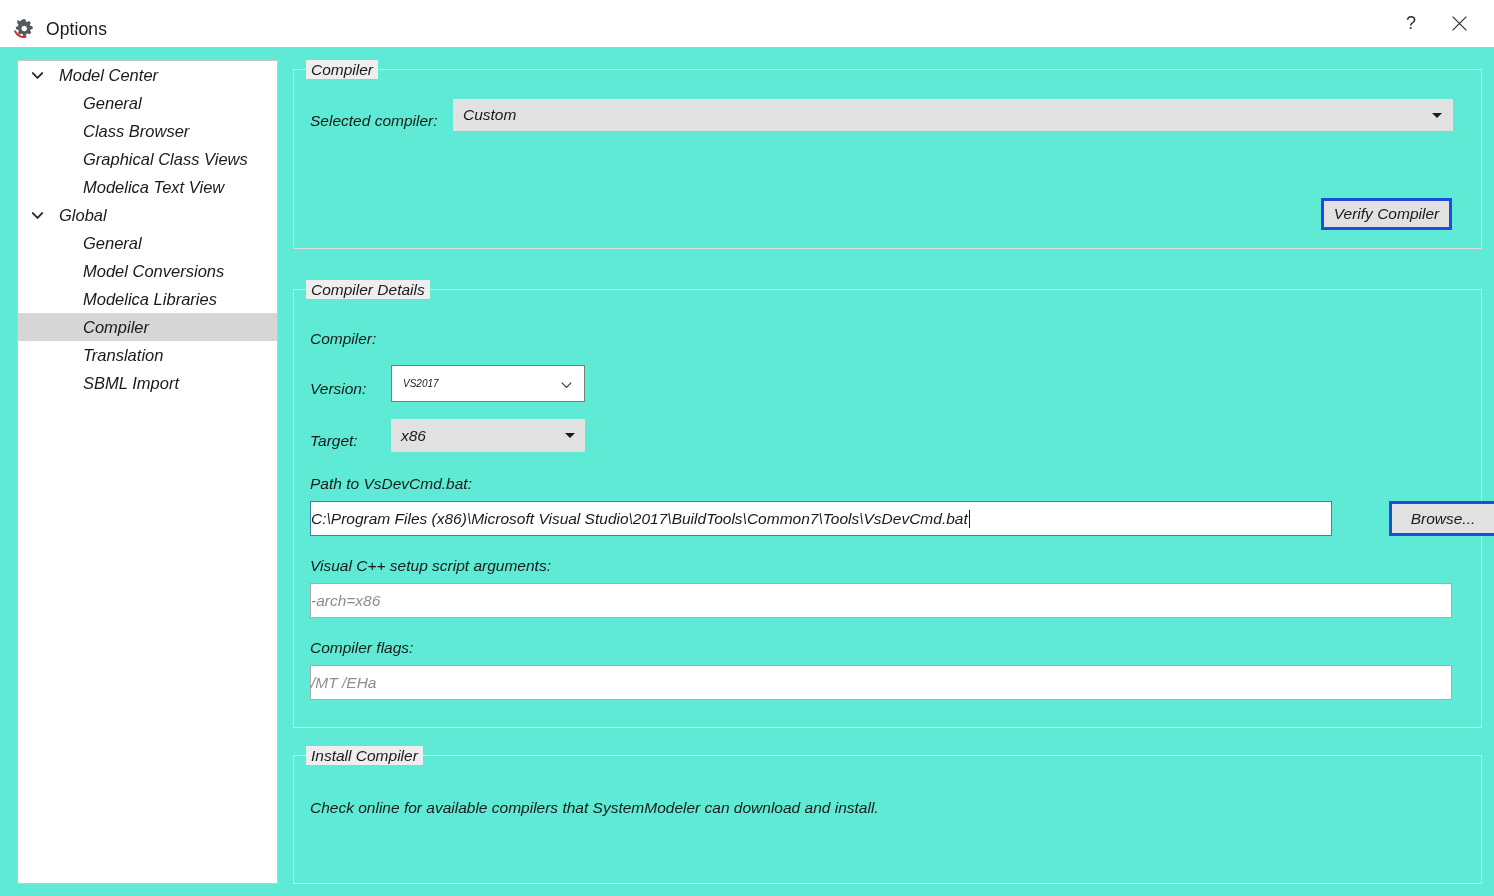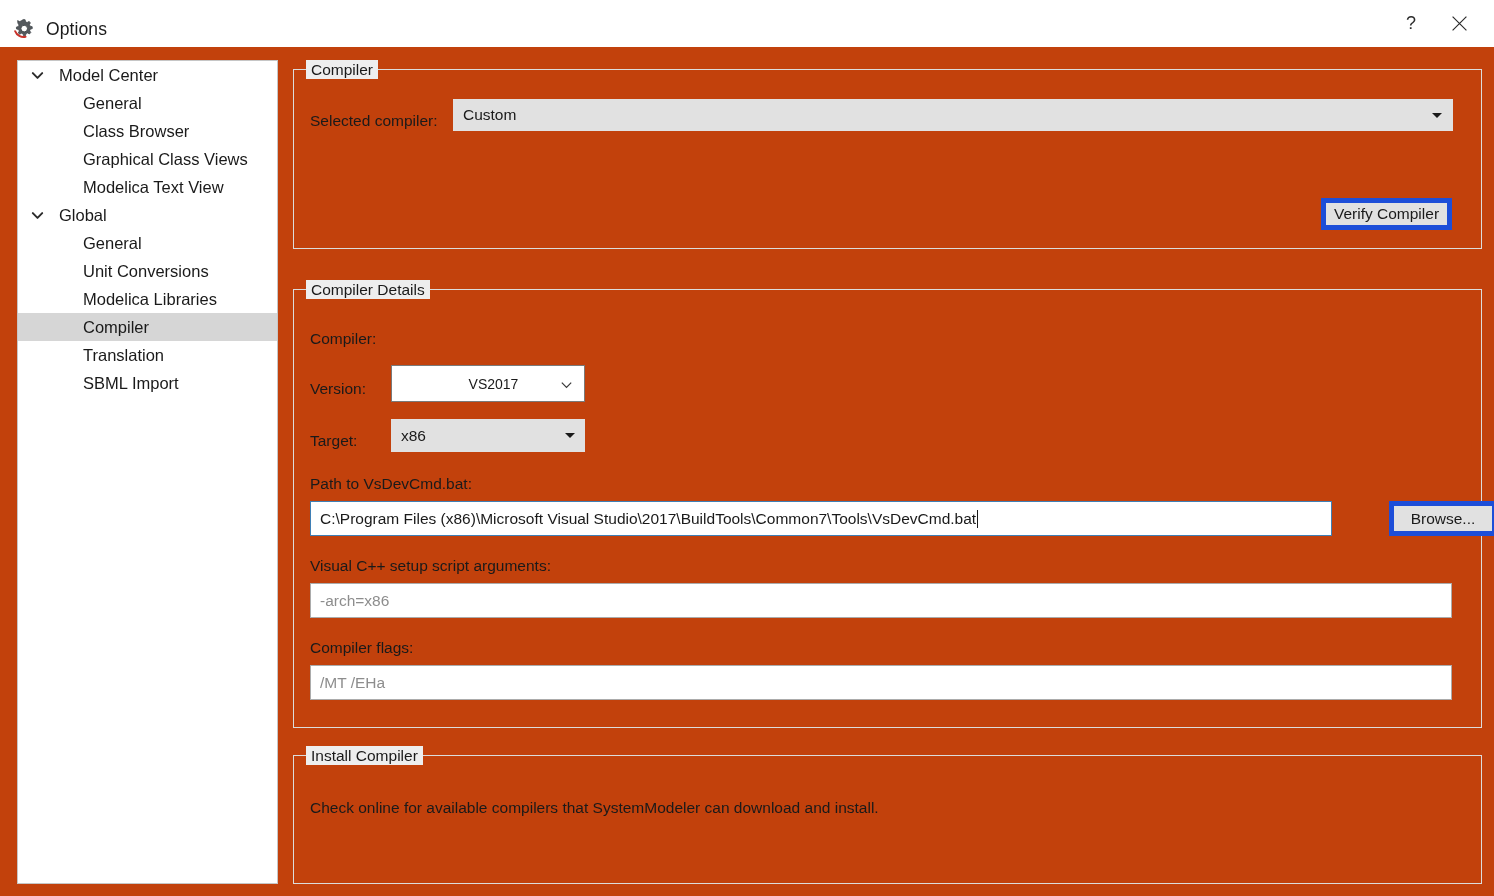--- a/index.html
+++ b/index.html
@@ -31,21 +31,22 @@
   }
   #help-button { right: 60px; }
   #close-button { right: 12px; }
   #help-button span { font-size: 18px; color: #2b2b2b; }
   .xglyph { width: 17px; height: 17px; display: block; }
 
   
   #content {
     position: absolute; left: 0; top: 47px;
     width: 1494px; height: 849px;
-    background: #c2410c;
+    background: #5eead4;
+    font-style: italic;
   }
 
   
   #sidebar {
     position: absolute; left: 17px; top: 13px;
     width: 261px; height: 824px;
     background: #ffffff;
     border: 1px solid #c6c6c6;
     overflow: hidden;
   }
@@ -98,44 +99,43 @@
     border-left: 5px solid transparent;
     border-right: 5px solid transparent;
     border-top: 5px solid #1a1a1a;
   }
 
   
   .wcombo {
     position: absolute; background: #ffffff;
     border: 1px solid #7a7a7a;
     display: flex; align-items: center;
-    font-size: 14px; color: #1a1a1a;
-    padding-left: 11px; cursor: default; justify-content: center;
+    font-size: 10px; color: #1a1a1a;
+    padding-left: 11px; cursor: default;
   }
   .chev-sm { position: absolute; width: 15px; height: 15px; }
 
   
   .tinput {
     position: absolute; background: #ffffff;
     border: 1px solid #ababab;
     display: flex; align-items: center;
     font-size: 15.5px; color: #1a1a1a;
-    padding-left: 9px;
   }
   .tinput.focused { border: 1px solid #3f7fb5; }
   .tinput.placeholder { color: #8d8d8d; }
   .caret {
     display: inline-block; width: 1px; height: 18px;
     background: #1a1a1a; margin-left: 1px; vertical-align: middle;
   }
 
   
   .btn {
     position: absolute; background: #e1e1e1;
-    border: 5px solid #1d4ed8;
+    border: 3px solid #1d4ed8;
     display: flex; align-items: center; justify-content: center;
     font-size: 15.5px; color: #1a1a1a; cursor: default;
     white-space: nowrap;
   }
 
   .para {
     position: absolute; font-size: 15.5px; color: #1a1a1a;
     white-space: nowrap;
   }
 </style>
@@ -185,21 +185,21 @@
       <div class="tree-node root">
         <svg class="chev" viewBox="0 0 16 16">
           <path d="M3 5.5 L8 10.5 L13 5.5" fill="none" stroke="#2b2b2b" stroke-width="2.1" stroke-linecap="round" stroke-linejoin="round"></path>
         </svg>
         <span>Global</span>
       </div>
       <div class="tree-node child">
         <span>General</span>
       </div>
       <div class="tree-node child">
-        <span>Unit Conversions</span>
+        <span>Model Conversions</span>
       </div>
       <div class="tree-node child">
         <span>Modelica Libraries</span>
       </div>
       <div class="tree-node child selected">
         <span>Compiler</span>
       </div>
       <div class="tree-node child">
         <span>Translation</span>
       </div>

